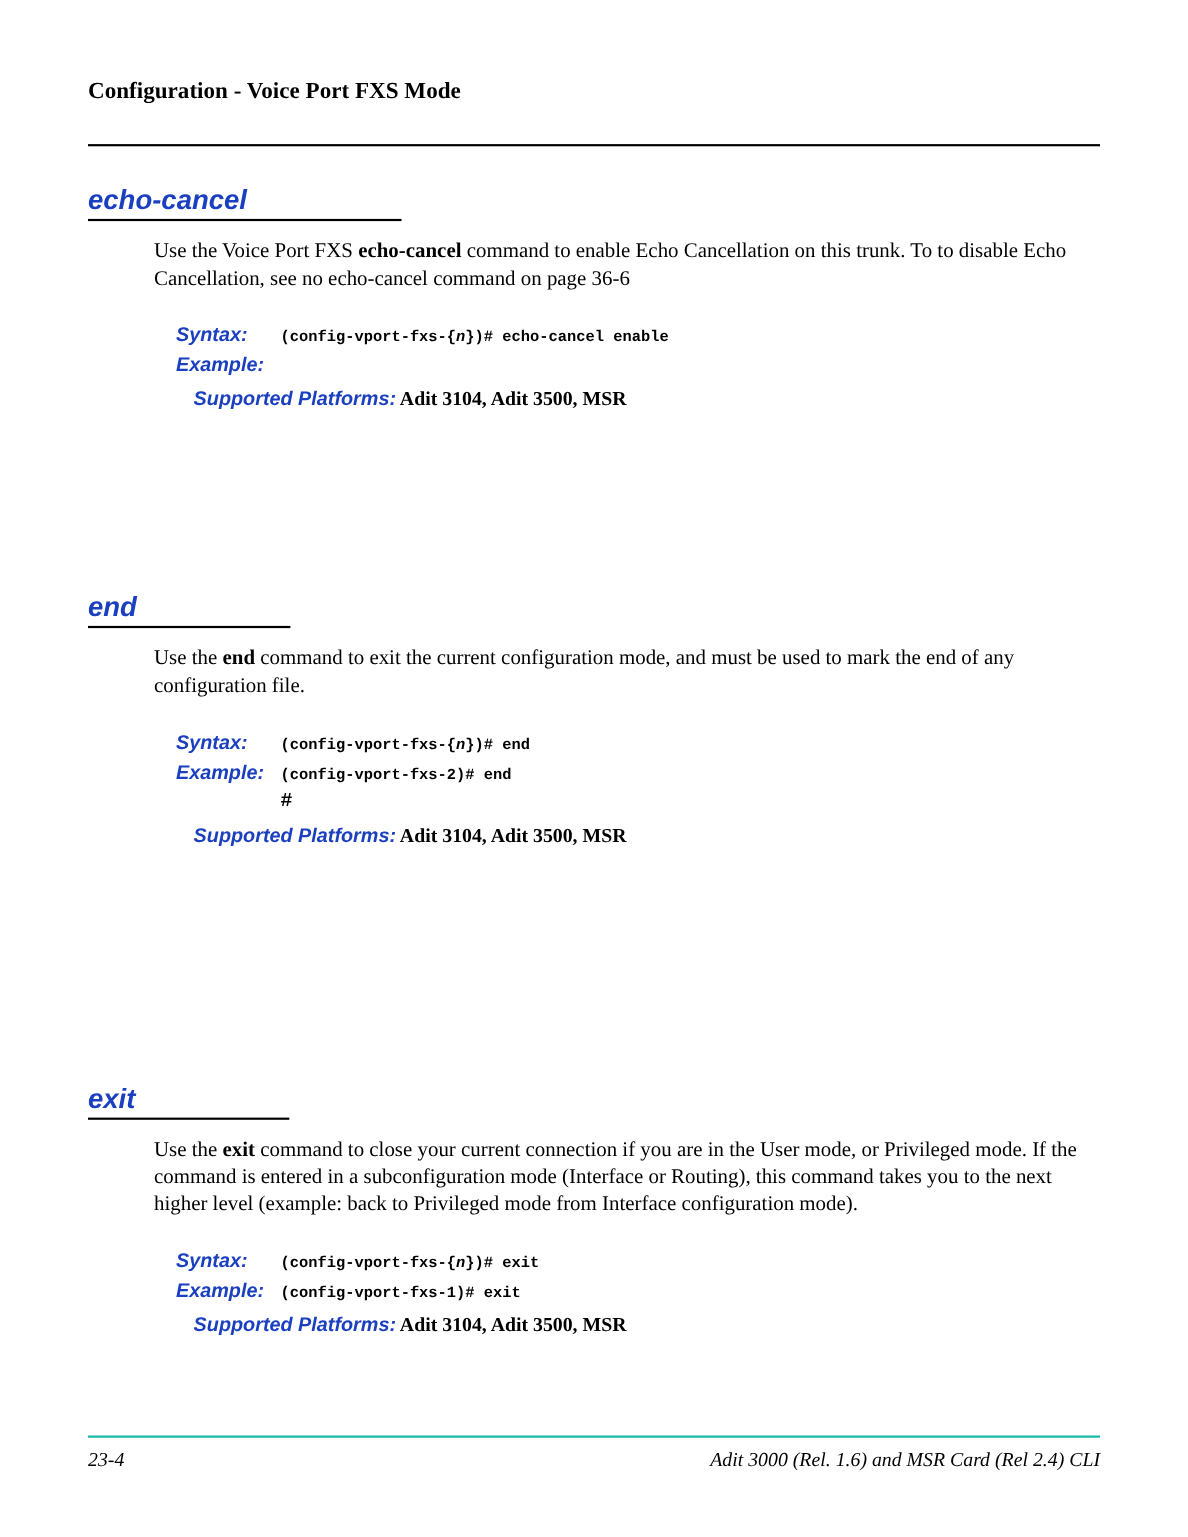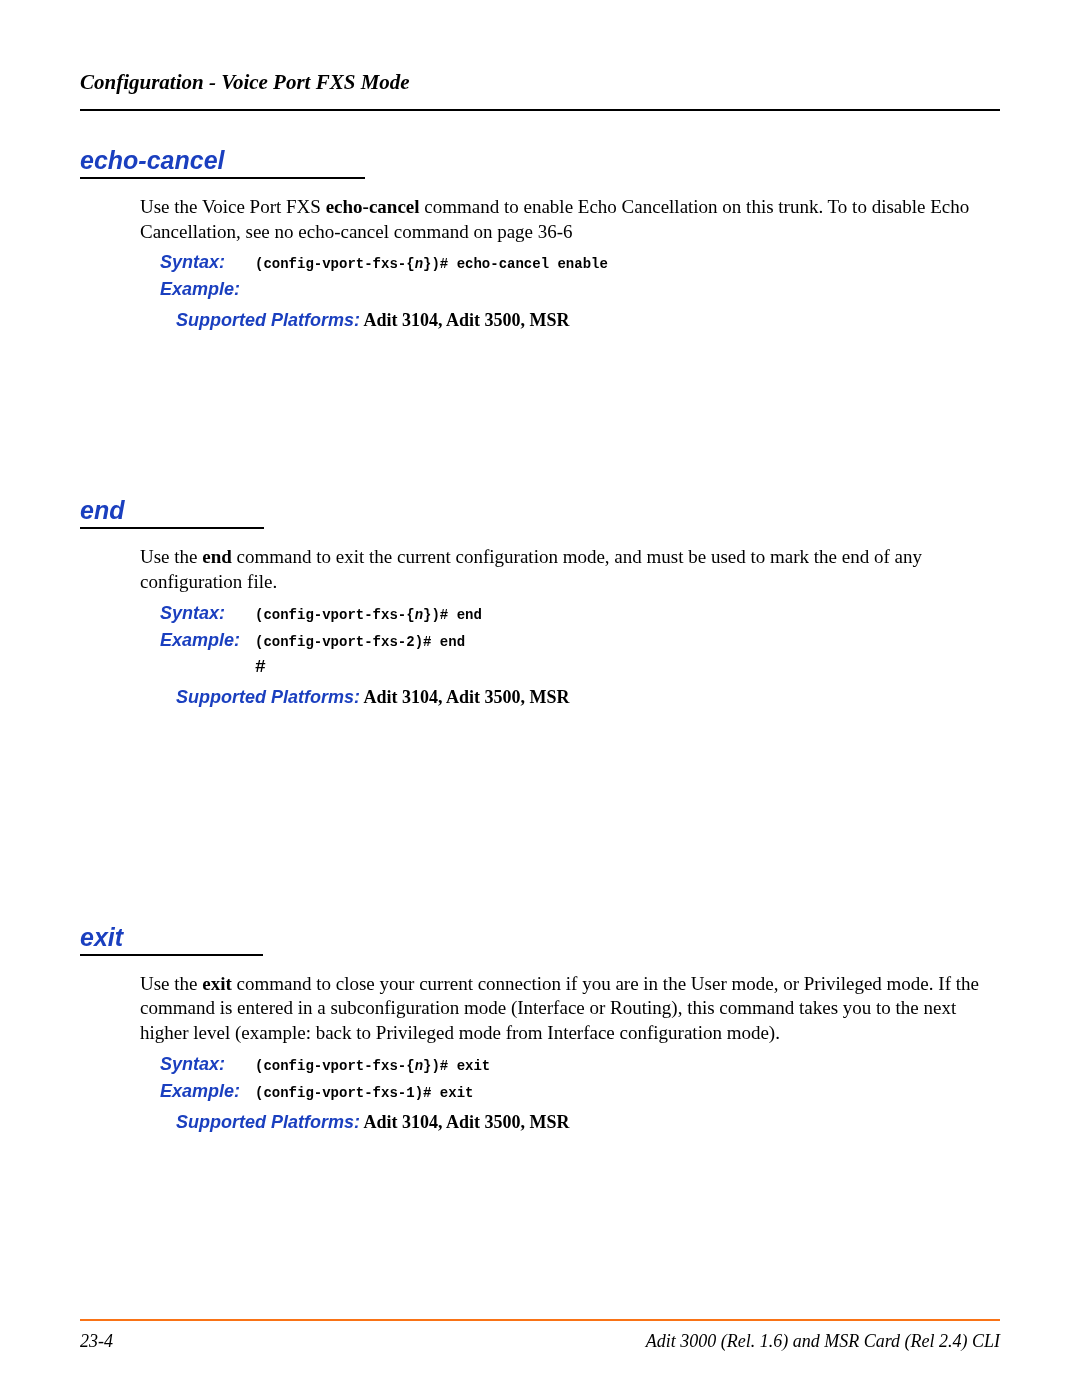--- a/index.html
+++ b/index.html
@@ -13,24 +13,23 @@
     box-sizing: border-box;
     position: relative;
   }
   .page {
     padding: 70px 80px 50px 80px;
     box-sizing: border-box;
     height: 100%;
     position: relative;
   }
   .page-header {
-    font-style: italic;
     font-weight: bold;
     font-size: 21px;
-    padding-bottom: 14px;
+    padding-bottom: 36px;
     border-bottom: 2px solid #000;
   }
   .section-title {
     color: #1a3fbf;
     font-family: Arial, Helvetica, sans-serif;
     font-weight: bold;
     font-style: italic;
     font-size: 25px;
     display: inline-block;
     border-bottom: 2px solid #000;
@@ -44,21 +43,21 @@
     margin-left: 60px;
     margin-top: 16px;
   }
   .desc {
     font-size: 19px;
     line-height: 1.3;
   }
   .desc .bold { font-weight: bold; }
   .desc .ital { }
   .spec-block {
-    margin-top: 8px;
+    margin-top: 28px;
     margin-left: 20px;
   }
   .spec-row {
     display: flex;
     align-items: baseline;
     margin: 6px 0;
   }
   .spec-label {
     color: #1a3fbf;
     font-family: Arial, Helvetica, sans-serif;
@@ -95,22 +94,22 @@
   }
   .platforms .value {
     font-weight: bold;
   }
   .gap-large { height: 130px; }
   .gap-xl { height: 180px; }
   .footer {
     position: absolute;
     left: 80px;
     right: 80px;
-    bottom: 45px;
-    border-top: 2px solid #f97316;
+    bottom: 59px;
+    border-top: 2px solid #14b8a6;
     padding-top: 10px;
     display: flex;
     justify-content: space-between;
     font-style: italic;
     font-size: 18px;
   }
 </style>
 </head>
 <body>
 

